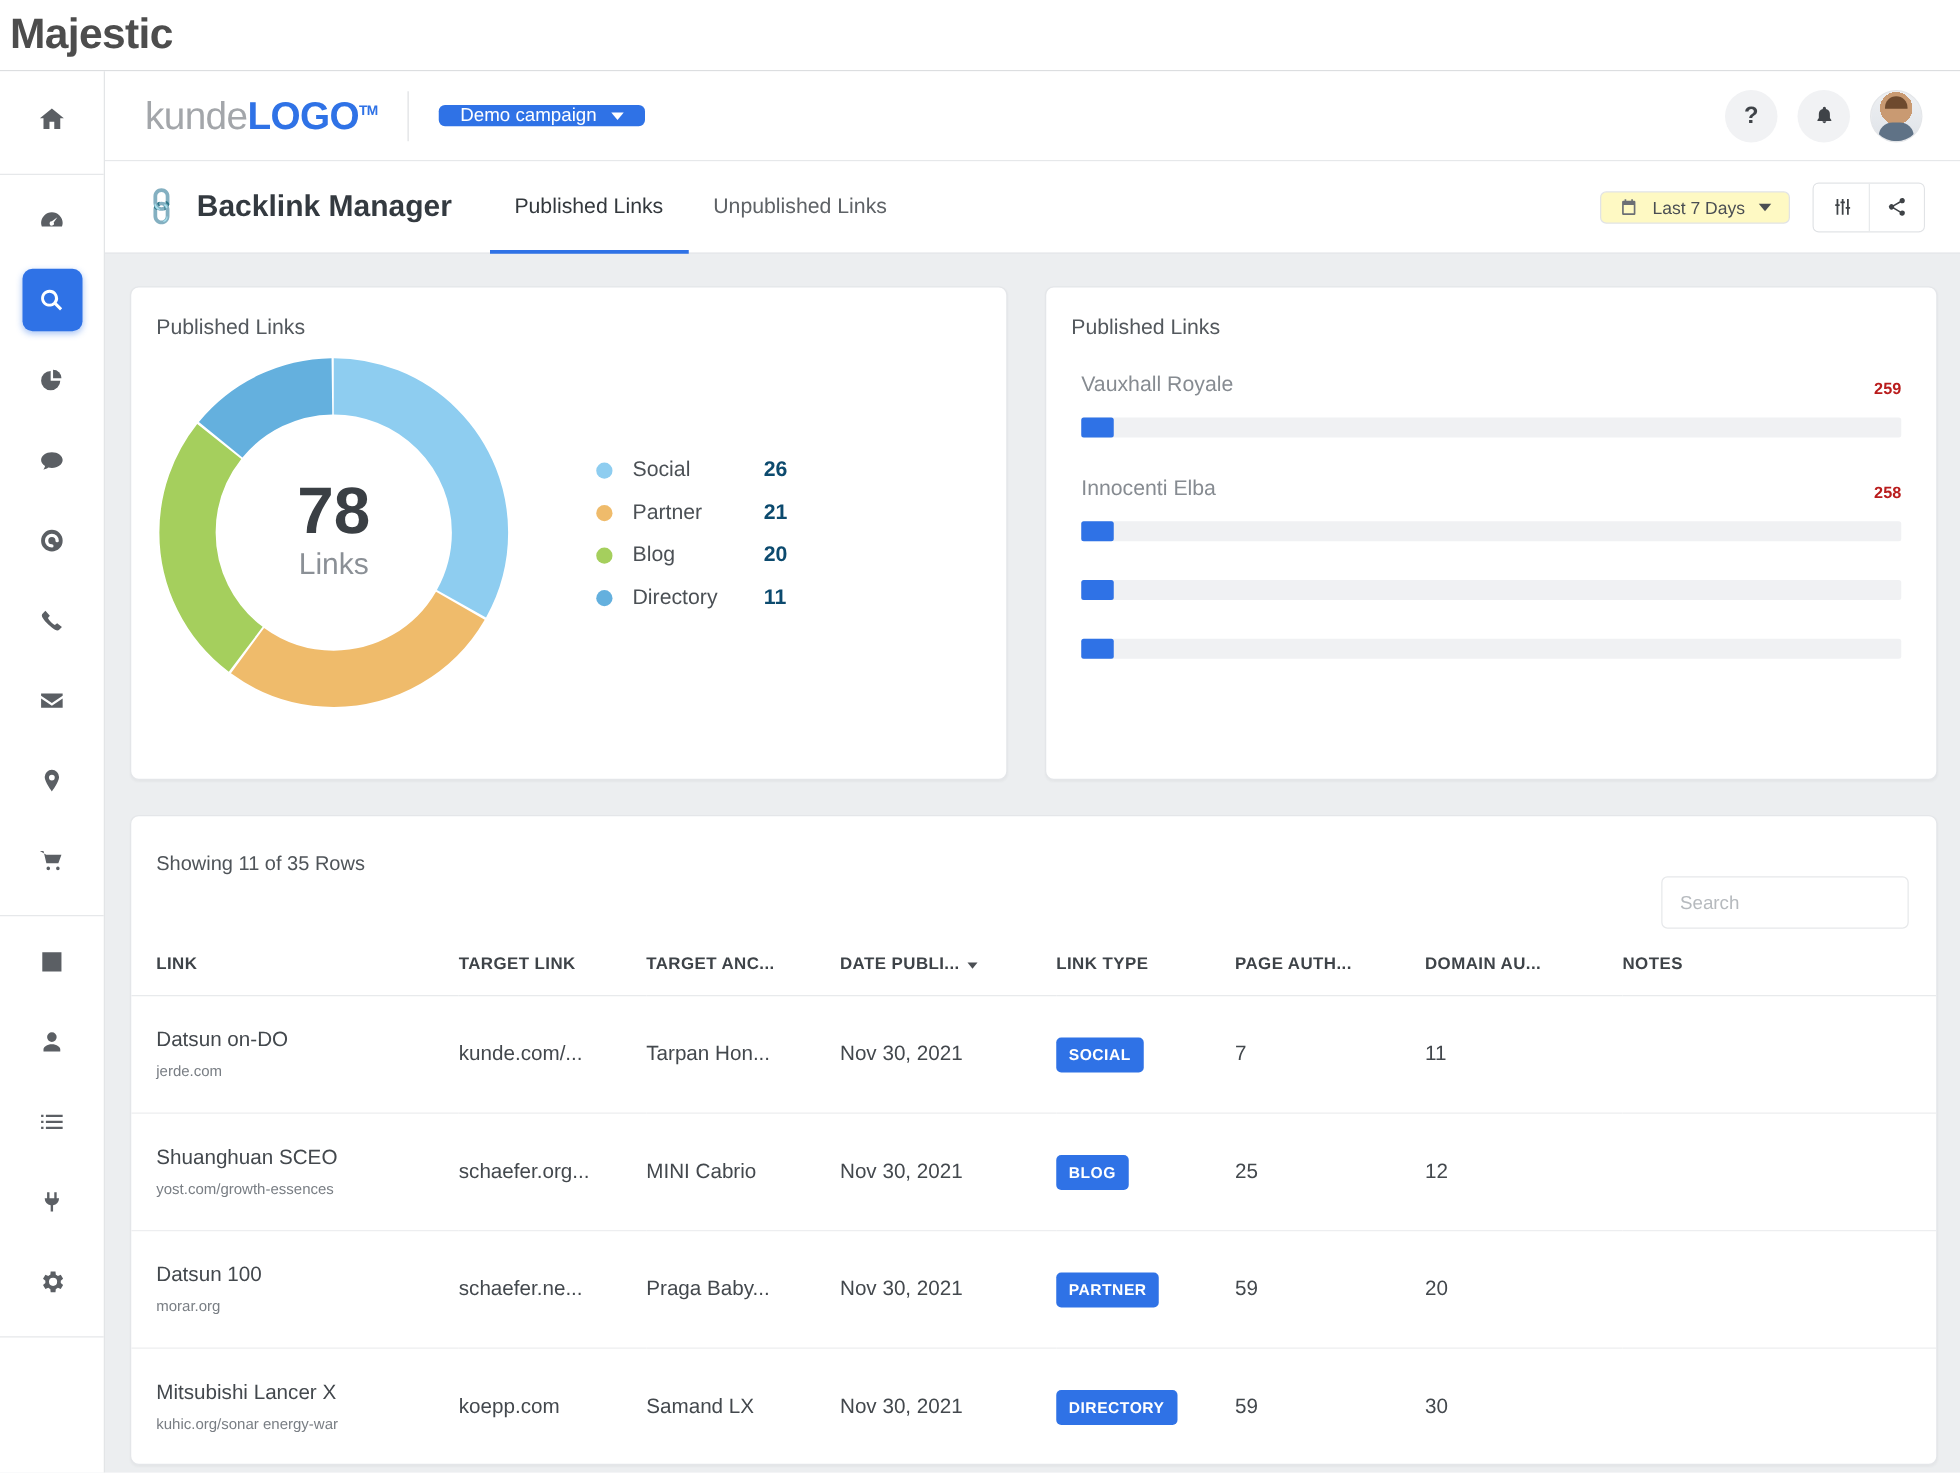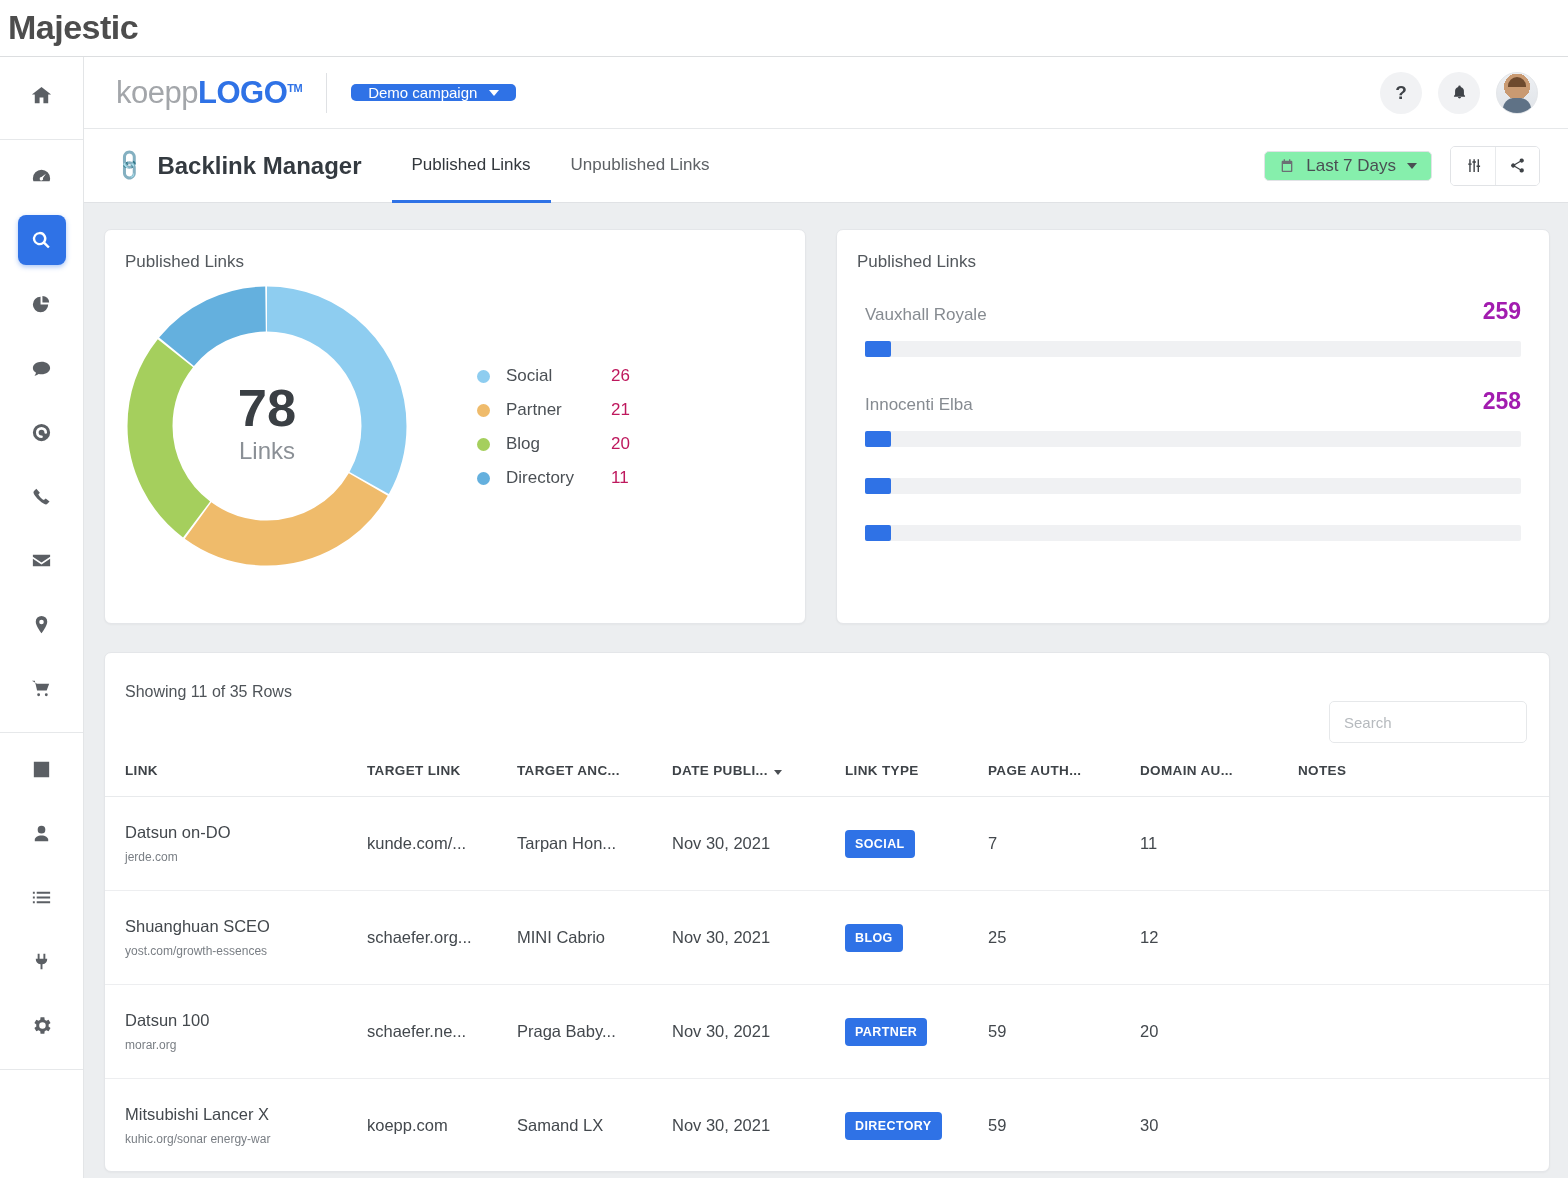--- a/index.html
+++ b/index.html
@@ -95,21 +95,21 @@
   .mod-title { font-size: 24px; font-weight: bold; color: #343a40; }
   .tabs { display: flex; align-items: stretch; margin-left: 30px; }
   .tab {
     display: flex; align-items: center; padding: 0 20px; font-size: 17px; color: #5e6266;
     border-bottom: 3px solid transparent; cursor: pointer; position: relative; top: 1px;
   }
   .tab.active { color: #33383d; border-bottom-color: #2f72e6; }
   .subhead-right { display: flex; align-items: center; margin-left: auto; gap: 18px; }
   .date-btn {
     display: flex; align-items: center; gap: 11px; border: 1px solid #e1e3e6; border-radius: 5px;
-    background: #86efac; padding: 4px 14px; font-size: 17px; color: #4a4e53; cursor: pointer; font-family: inherit;
+    background: #fef9c3; padding: 4px 14px; font-size: 14px; color: #4a4e53; cursor: pointer; font-family: inherit;
   }
   .date-btn svg { width: 16px; height: 16px; fill: #6b6f74; }
   .icon-group { display: flex; border: 1px solid #e1e3e6; border-radius: 5px; overflow: hidden; background: #fff; }
   .icon-group button {
     width: 44px; height: 38px; background: #fff; border: none; cursor: pointer;
     display: flex; align-items: center; justify-content: center;
   }
   .icon-group button + button { border-left: 1px solid #e8eaec; }
   .icon-group svg { width: 17px; height: 17px; fill: #3f4347; }
 
@@ -124,28 +124,28 @@
 
   .card-donut { width: 702px; height: 395px; }
   .donut-wrap { display: flex; align-items: center; padding: 0 0 0 12px; }
   .donut { width: 300px; height: 300px; margin-top: 4px; }
   .donut-num { font-size: 35px; font-weight: bold; fill: #3a3f44; }
   .donut-sub { font-size: 16px; fill: #8b9096; }
   .legend { margin-left: 60px; margin-top: 6px; }
   .legend-row { display: flex; align-items: center; height: 34px; font-size: 17px; color: #4b5055; }
   .legend-dot { width: 13px; height: 13px; border-radius: 50%; margin-right: 16px; }
   .legend-label { width: 105px; }
-  .legend-val { font-weight: normal; color: #be185d; }
+  .legend-val { font-weight: bold; color: #0c4a6e; }
 
   .card-bars { flex: 1; height: 395px; }
   .bars { padding: 26px 28px 0 28px; }
   .bar-item { margin-bottom: 31px; }
   .bar-head { display: flex; justify-content: space-between; align-items: flex-end; margin-bottom: 16px; }
   .bar-name { font-size: 17px; color: #868b91; }
-  .bar-val { font-size: 23px; font-weight: bold; color: #a21caf; }
+  .bar-val { font-size: 13px; font-weight: bold; color: #b91c1c; }
   .bar-track { height: 16px; background: #f0f1f3; border-radius: 2px; position: relative; }
   .bar-fill { height: 16px; background: #2f72e6; border-radius: 2px; }
 
   
   .card-table { margin-top: 28px; height: 520px; overflow: hidden; }
   .table-top { display: flex; align-items: flex-start; padding: 20px 22px 0 20px; flex-direction: column; }
   .showing { font-size: 16px; color: #4f5459; padding-top: 10px; }
   .search-box {
     margin-left: auto; width: 198px; height: 42px; border: 1px solid #e6e8ea; border-radius: 5px;
     background: #fff; font-size: 15px; color: #55595e; padding: 0 14px; font-family: inherit;
@@ -262,21 +262,21 @@
           <path d="M19.4 13a7.6 7.6 0 0 0 0-2l2-1.6-2-3.4-2.4 1a7.6 7.6 0 0 0-1.7-1L15 3.4H11l-.3 2.6a7.6 7.6 0 0 0-1.7 1l-2.4-1-2 3.4L6.6 11a7.6 7.6 0 0 0 0 2l-2 1.6 2 3.4 2.4-1a7.6 7.6 0 0 0 1.7 1l.3 2.6h4l.3-2.6a7.6 7.6 0 0 0 1.7-1l2.4 1 2-3.4zM13 15.4a3.4 3.4 0 1 1 0-6.8 3.4 3.4 0 0 1 0 6.8z"></path>
         </svg>
     </div>
     <div class="side-sep"></div>
   </nav>
 
   <div class="main">
 
     <header class="topbar">
       <div class="logo">
-        <span>koepp</span><b>LOGO</b><sup>TM</sup>
+        <span>kunde</span><b>LOGO</b><sup>TM</sup>
       </div>
       <div class="vdiv"></div>
       <button class="campaign-btn">
         <span>Demo campaign</span>
         <span class="caret"></span>
       </button>
       <div class="spacer"></div>
       <button class="circ-btn">
         <span>?</span>
       </button>

